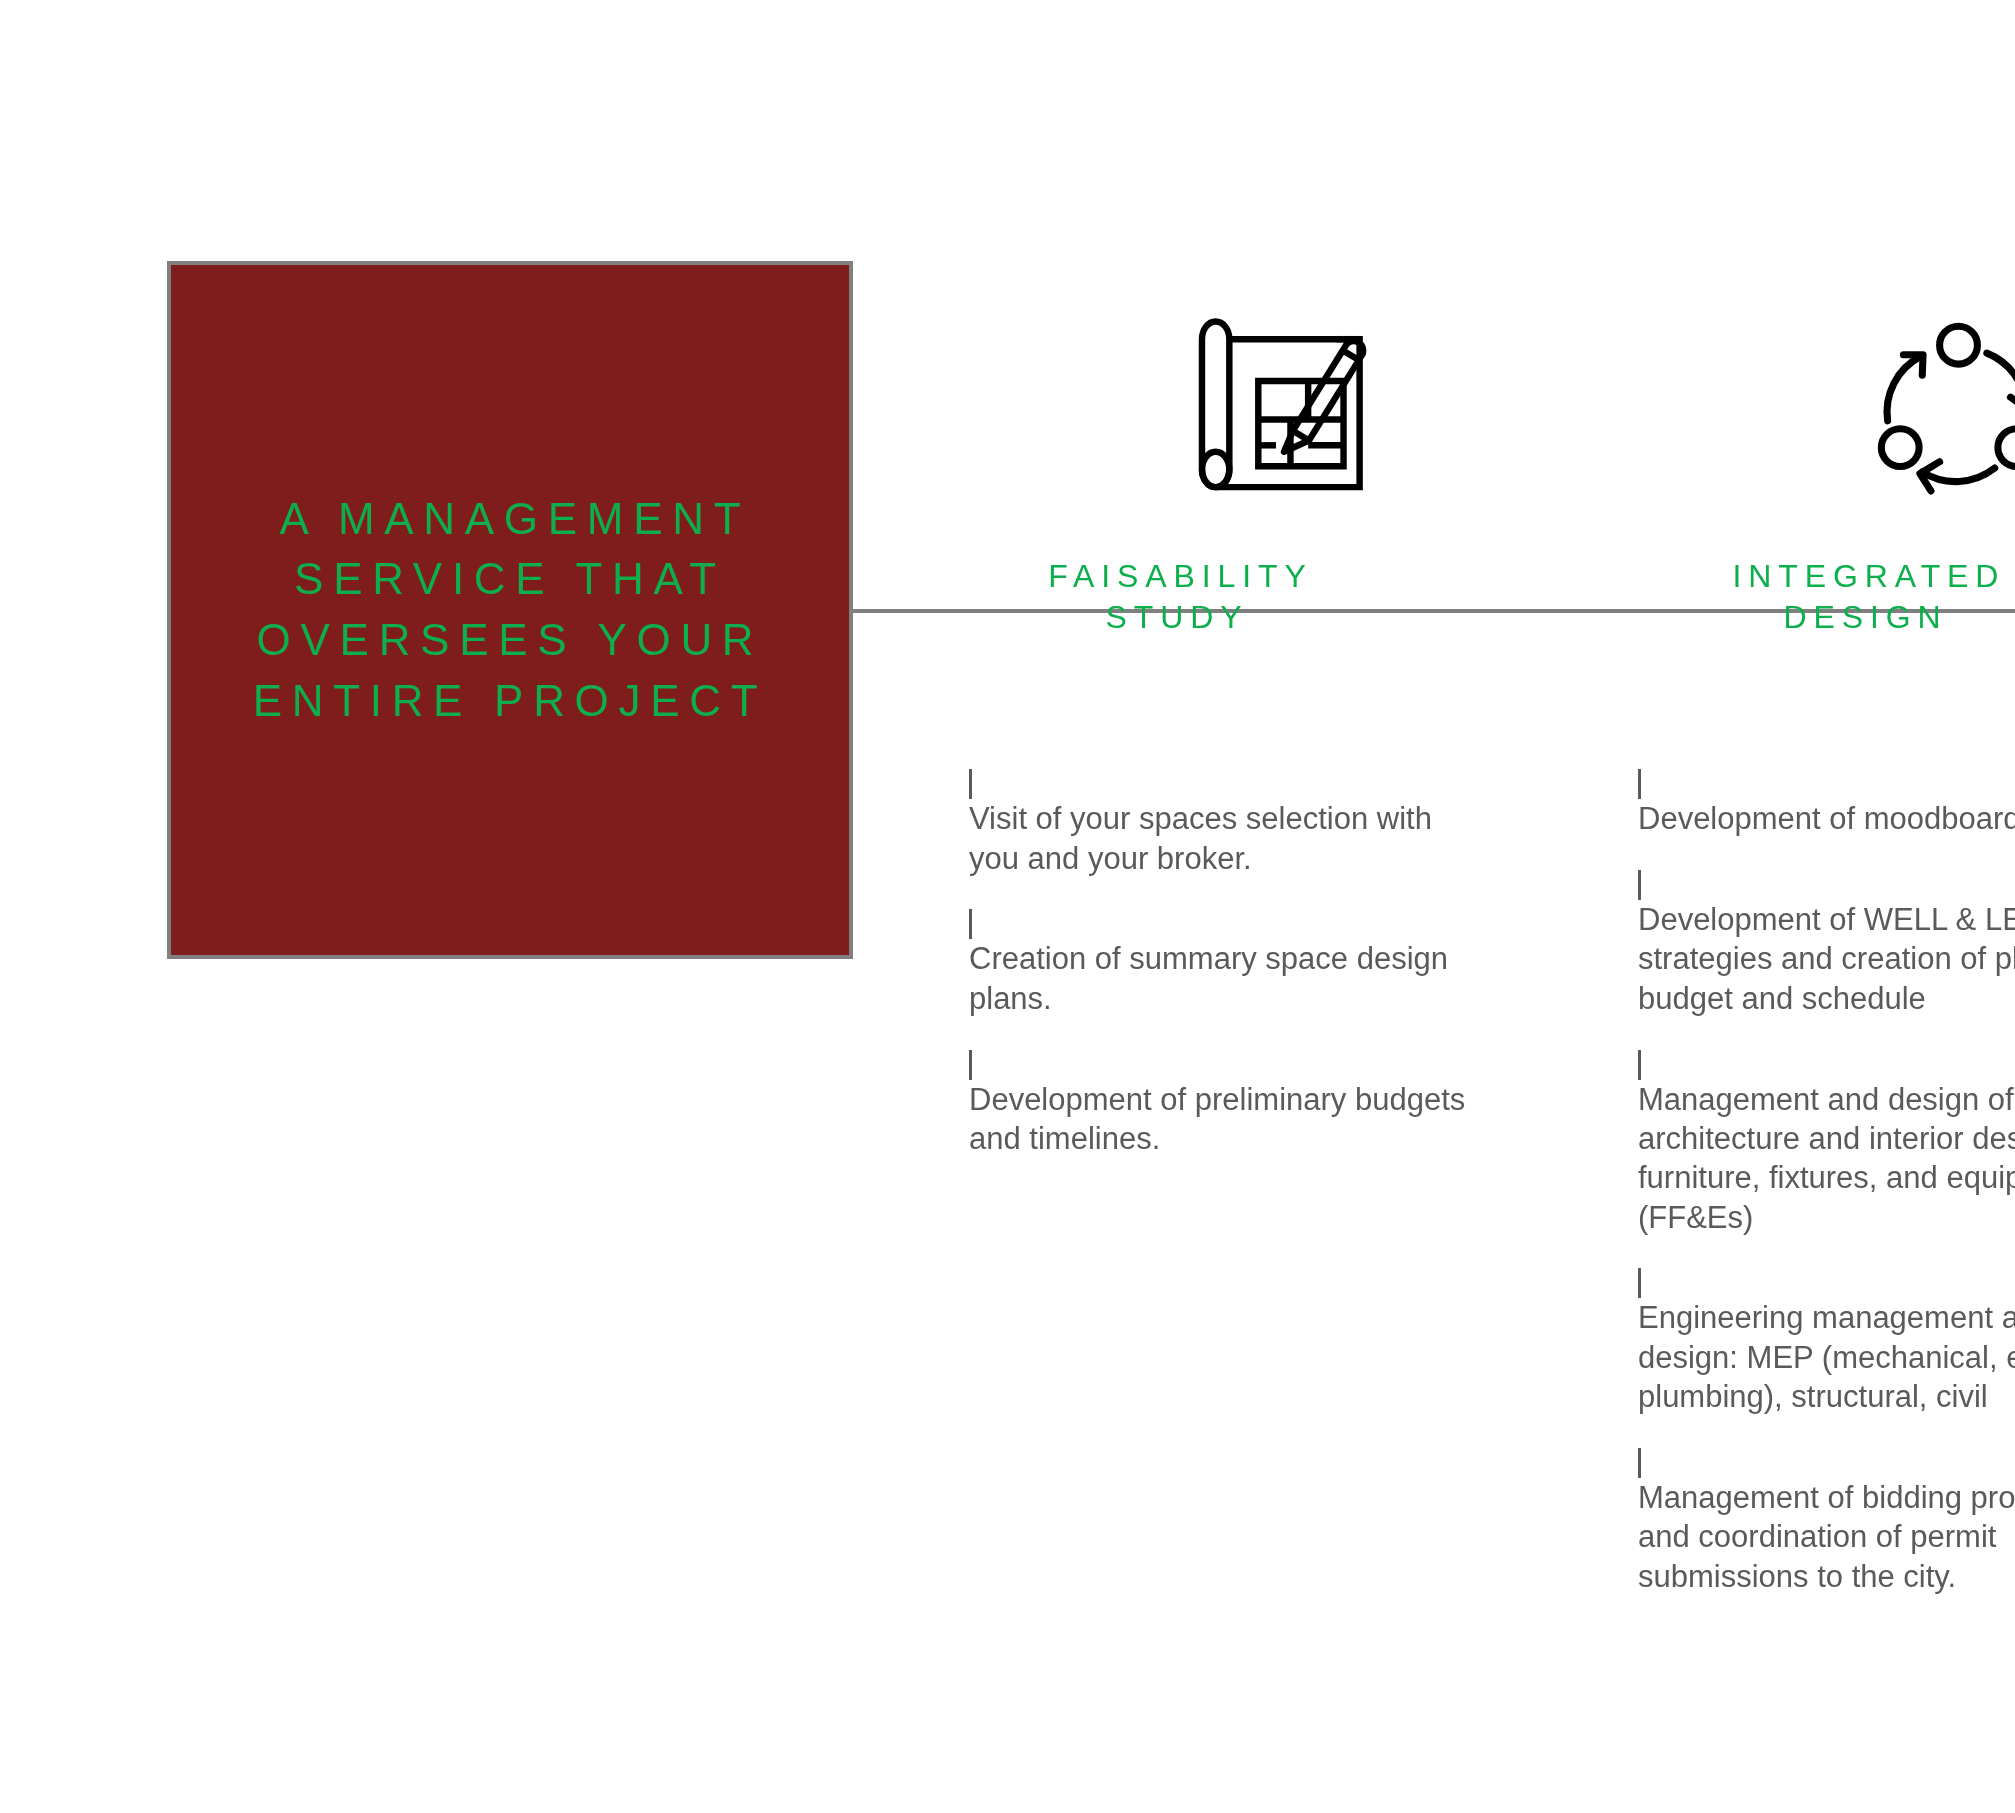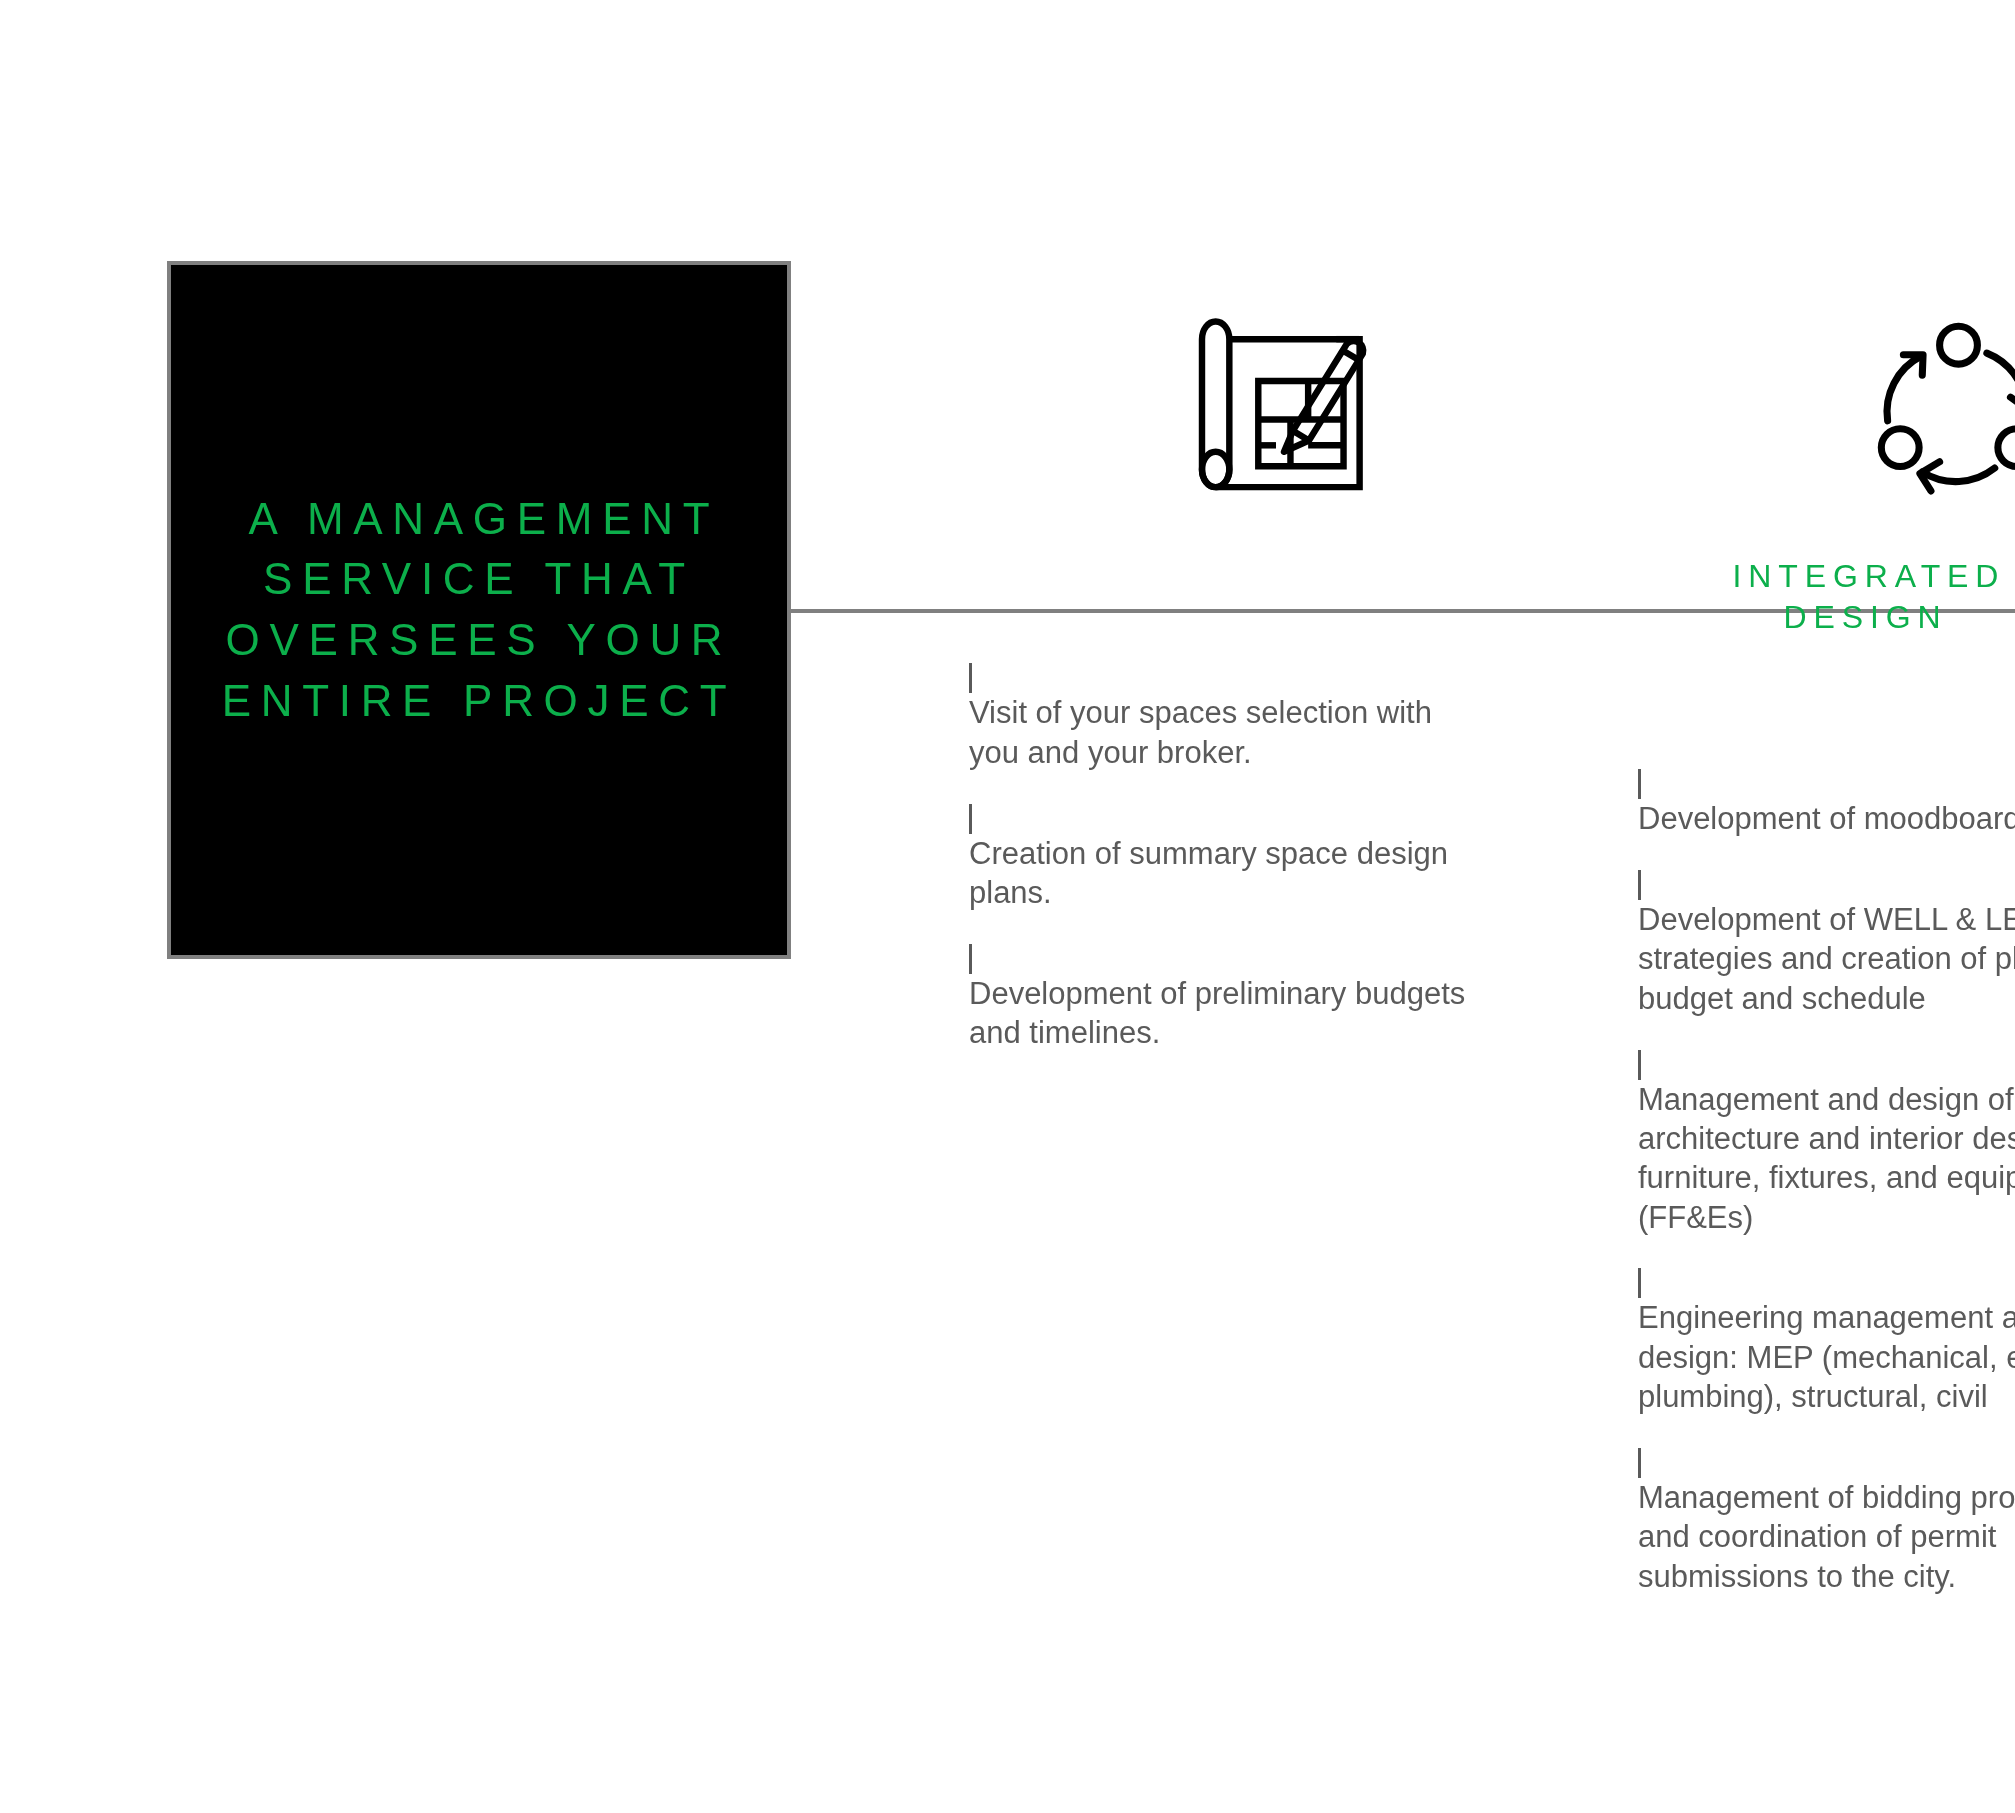--- a/index.html
+++ b/index.html
@@ -17,24 +17,24 @@
     width: 3222px;
     height: 1814px;
     background: #ffffff;
   }
 
   
   .hero-box {
     position: absolute;
     left: 167px;
     top: 261px;
-    width: 624px;
+    width: 686px;
     height: 698px;
     border: 4.4px solid #808080;
-    background: #000000;
+    background: #7f1d1d;
     display: flex;
     align-items: center;
     justify-content: center;
     z-index: 3;
   }
 
   .hero-title {
     color: #0CAF4B;
     font-family: "Liberation Sans", sans-serif;
     font-size: 44px;
@@ -169,20 +169,22 @@
           <path d="M148 140 V198"></path>
           <path d="M170 140 V92"></path>
           <path d="M170 172 H214"></path>
           <path d="M108 172 H130"></path>
 
           <path d="M151 154 L218 46 a12 12 0 0 1 20 12 L171 166 Z" stroke-linejoin="round"></path>
           <path d="M213 54 L233 66"></path>
           <path d="M151 154 L140 180 L171 166" stroke-linejoin="round"></path>
         </svg>
       </div>
+      <div class="col-heading">FAISABILITY
+STUDY</div>
       <ul class="bullet-list">
         <li class="bullet-item">
           <span class="bullet-mark"></span>
           <span class="bullet-text">Visit of your spaces selection with you and your broker.</span>
         </li>
         <li class="bullet-item">
           <span class="bullet-mark"></span>
           <span class="bullet-text">Creation of summary space design plans.</span>
         </li>
         <li class="bullet-item">

